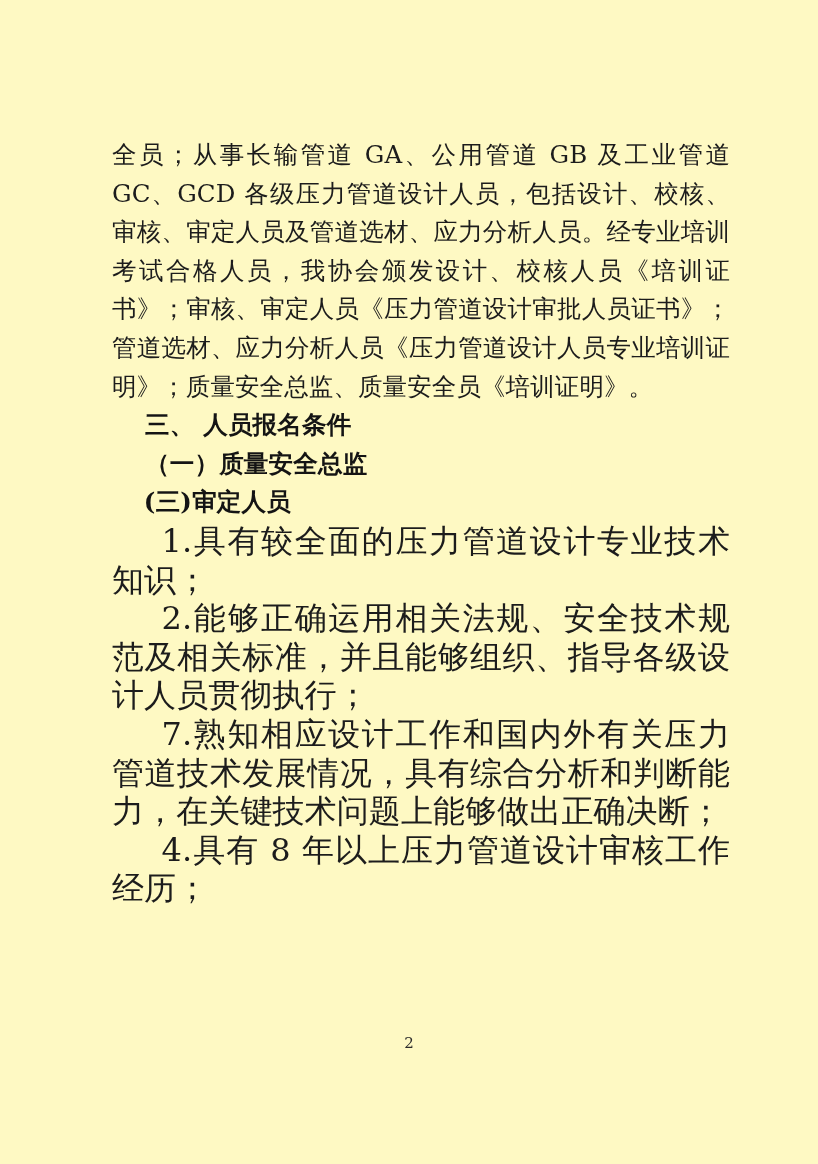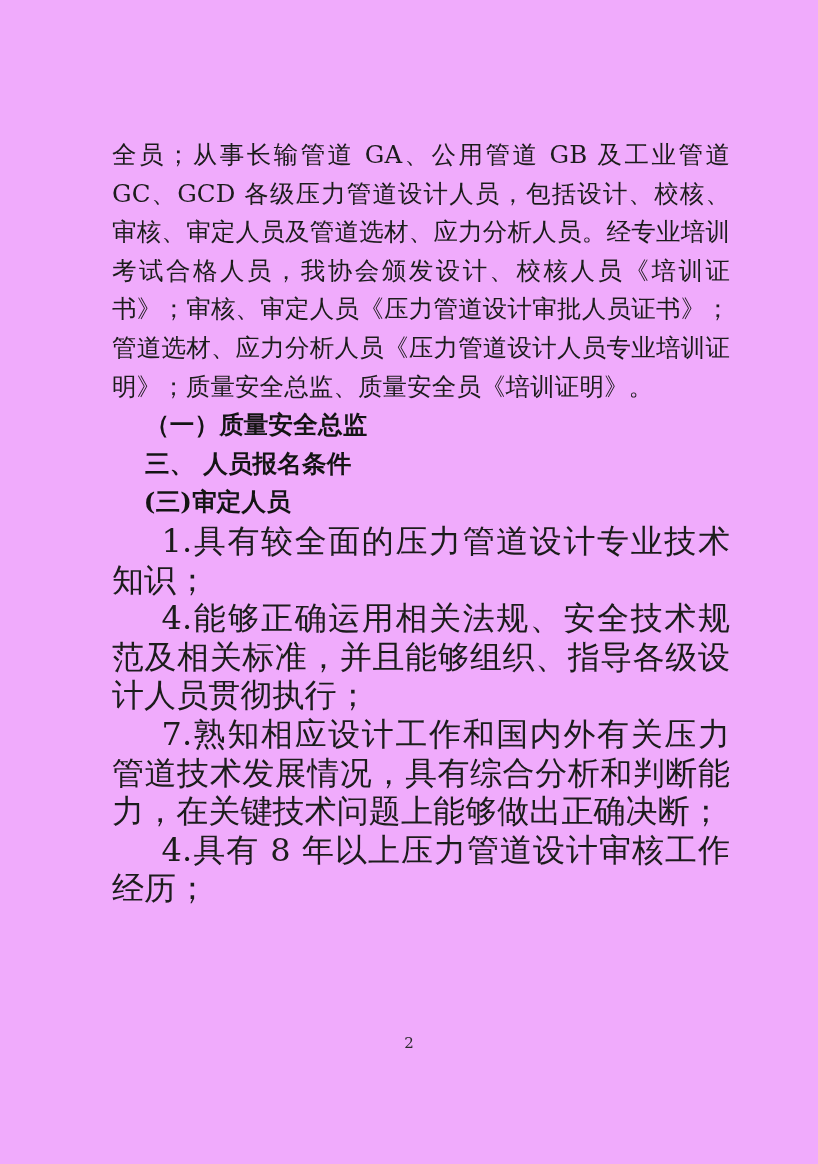--- a/index.html
+++ b/index.html
@@ -8,21 +8,21 @@
     background: #ffffff;
   }
   body {
     font-family: "DejaVu Serif", "Liberation Serif", serif;
   }
   #page {
     position: relative;
     width: 818px;
     height: 1164px;
     margin: 0 auto;
-    background: #f0abfc;
+    background: #fef9c3;
     overflow: hidden;
   }
   #text-column {
     position: absolute;
     left: 112px;
     top: 136px;
     width: 618px;
   }
   .para {
     margin: 0;
@@ -74,32 +74,32 @@
 </style>
 </head>
 <body>
 
 <div id="page">
 
   <div id="text-column">
 
     <p class="para noindent">全员；从事长输管道 GA、公用管道 GB 及工业管道 GC、GCD 各级压力管道设计人员，包括设计、校核、审核、审定人员及管道选材、应力分析人员。经专业培训考试合格人员，我协会颁发设计、校核人员《培训证书》；审核、审定人员《压力管道设计审批人员证书》；管道选材、应力分析人员《压力管道设计人员专业培训证明》；质量安全总监、质量安全员《培训证明》。</p>
 
+    <p class="heading">三、 人员报名条件</p>
+
     <p class="heading">（一）质量安全总监</p>
-
-    <p class="heading">三、 人员报名条件</p>
 
 
 
 
     <p class="heading tight">(三)审定人员</p>
 
     <p class="item">1.具有较全面的压力管道设计专业技术知识；</p>
 
-    <p class="item">4.能够正确运用相关法规、安全技术规范及相关标准，并且能够组织、指导各级设计人员贯彻执行；</p>
+    <p class="item">2.能够正确运用相关法规、安全技术规范及相关标准，并且能够组织、指导各级设计人员贯彻执行；</p>
 
     <p class="item">7.熟知相应设计工作和国内外有关压力管道技术发展情况，具有综合分析和判断能力，在关键技术问题上能够做出正确决断；</p>
 
     <p class="item">4.具有 8 年以上压力管道设计审核工作经历；</p>
 
   </div>
 
   <div id="page-number">2</div>
 
 </div>

